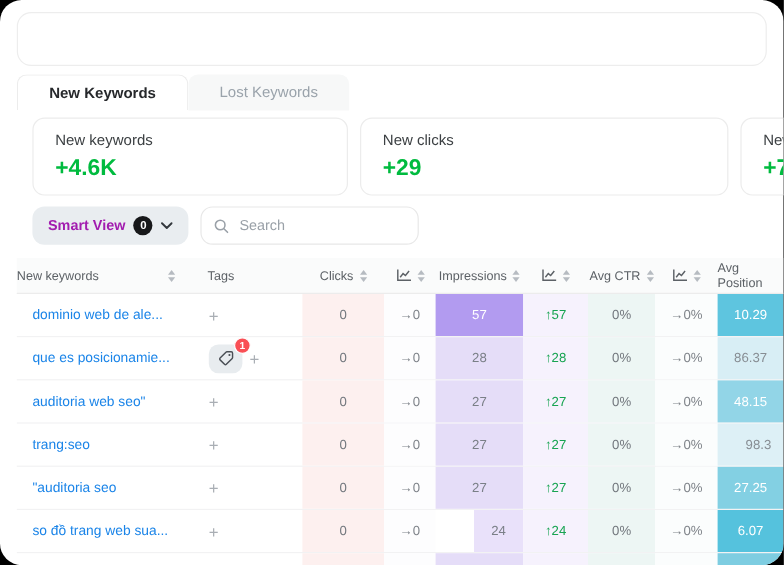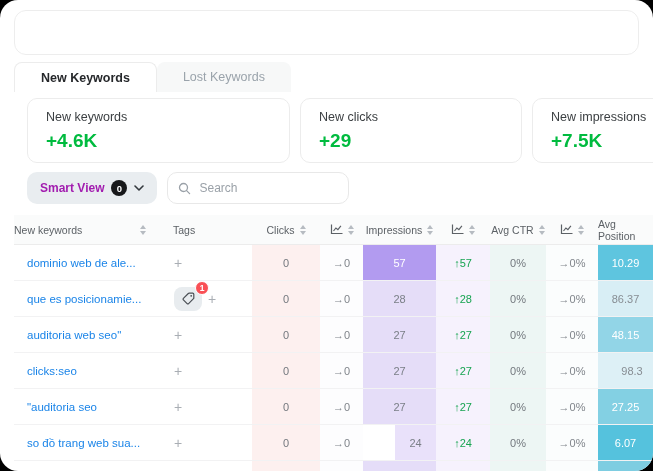--- a/index.html
+++ b/index.html
@@ -25,21 +25,21 @@
     color:#26282b; font-weight:bold;
   }
   .tab.inactive { background:#f7f8f8; color:#9aa3ab; }
   
   .stats { display:flex; gap:10px; margin:6px 0 0 27px; }
   .stat-card {
     flex:0 0 auto; height:65px; background:#fff; border:1px solid #ececec;
     border-radius:10px; padding:11px 0 0 18px;
   }
   .stat-card.c1 { width:263px; }
-  .stat-card.c2 { width:222px; }
+  .stat-card.c2 { width:307px; }
   .stat-card.c3 { width:267px; }
   .stat-label { font-size:12.5px; color:#3c4043; }
   .stat-value { margin-top:6px; font-size:19px; font-weight:bold; color:#00bb3f; }
   
   .controls { display:flex; align-items:center; margin:9px 0 0 27px; gap:10px; }
   .smartview {
     display:flex; align-items:center; gap:7px; height:32px; padding:0 13px;
     background:#e9edf0; border-radius:10px; cursor:pointer;
   }
   .smartview .sv-label { font-size:12px; color:#a21caf; font-weight:bold; }
@@ -261,21 +261,21 @@
       <div class="td clicks">0</div>
       <div class="td trend">→0</div>
       <div class="td" style="background: rgb(229, 221, 248); color: rgb(122, 127, 135);">27</div>
       <div class="td itrend">↑27</div>
       <div class="td ctr">0%</div>
       <div class="td ctrend">→0%</div>
       <div class="td" style="background: rgb(146, 213, 231); color: rgb(255, 255, 255);">48.15</div>
     </div>
 
     <div class="t-row">
-      <div class="td kw">clicks:seo</div>
+      <div class="td kw">trang:seo</div>
       <div class="td tags">
           <span class="plus">+</span>
         </div>
       <div class="td clicks">0</div>
       <div class="td trend">→0</div>
       <div class="td" style="background: rgb(229, 221, 248); color: rgb(122, 127, 135);">27</div>
       <div class="td itrend">↑27</div>
       <div class="td ctr">0%</div>
       <div class="td ctrend">→0%</div>
       <div class="td" style="background: rgb(221, 240, 246); color: rgb(135, 141, 147); padding-left: 13px;">98.3</div>

